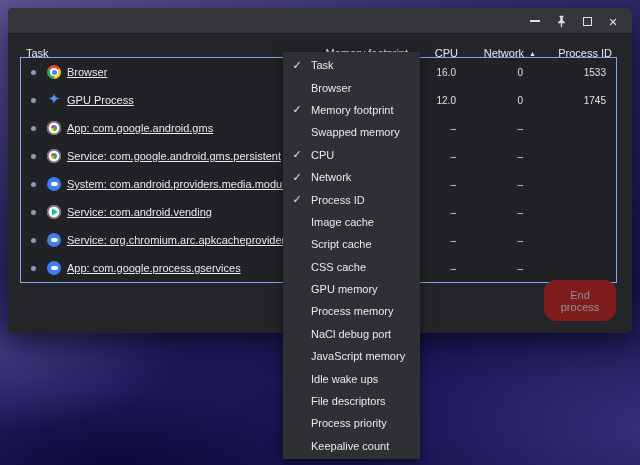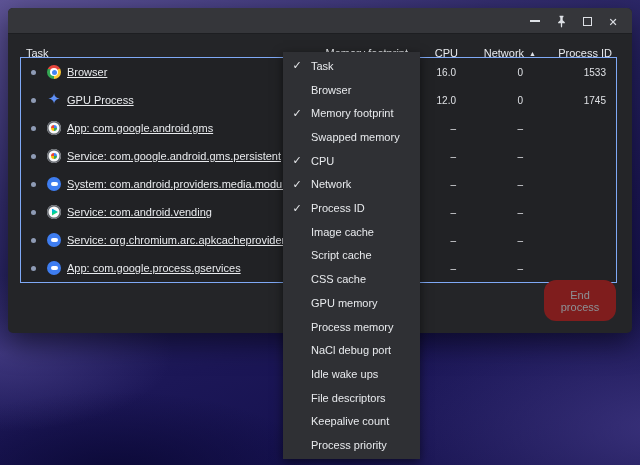--- a/index.html
+++ b/index.html
@@ -250,36 +250,40 @@
       <div class="menu-item" data-checked="false">
         <span class="check"></span>
         <span class="menu-label">Process memory</span>
       </div>
 
       <div class="menu-item" data-checked="false">
         <span class="check"></span>
         <span class="menu-label">NaCl debug port</span>
       </div>
 
+      <div class="menu-item" data-checked="false">
+        <span class="check"></span>
+        <span class="menu-label">JavaScript memory</span>
+      </div>
 
       <div class="menu-item" data-checked="false">
         <span class="check"></span>
         <span class="menu-label">Idle wake ups</span>
       </div>
 
       <div class="menu-item" data-checked="false">
         <span class="check"></span>
         <span class="menu-label">File descriptors</span>
       </div>
 
       <div class="menu-item" data-checked="false">
         <span class="check"></span>
+        <span class="menu-label">Process priority</span>
+      </div>
+
+      <div class="menu-item" data-checked="false">
+        <span class="check"></span>
         <span class="menu-label">Keepalive count</span>
       </div>
 
-      <div class="menu-item" data-checked="false">
-        <span class="check"></span>
-        <span class="menu-label">Process priority</span>
-      </div>
-
   </div>
 
 </div>
 
 </body></html>

